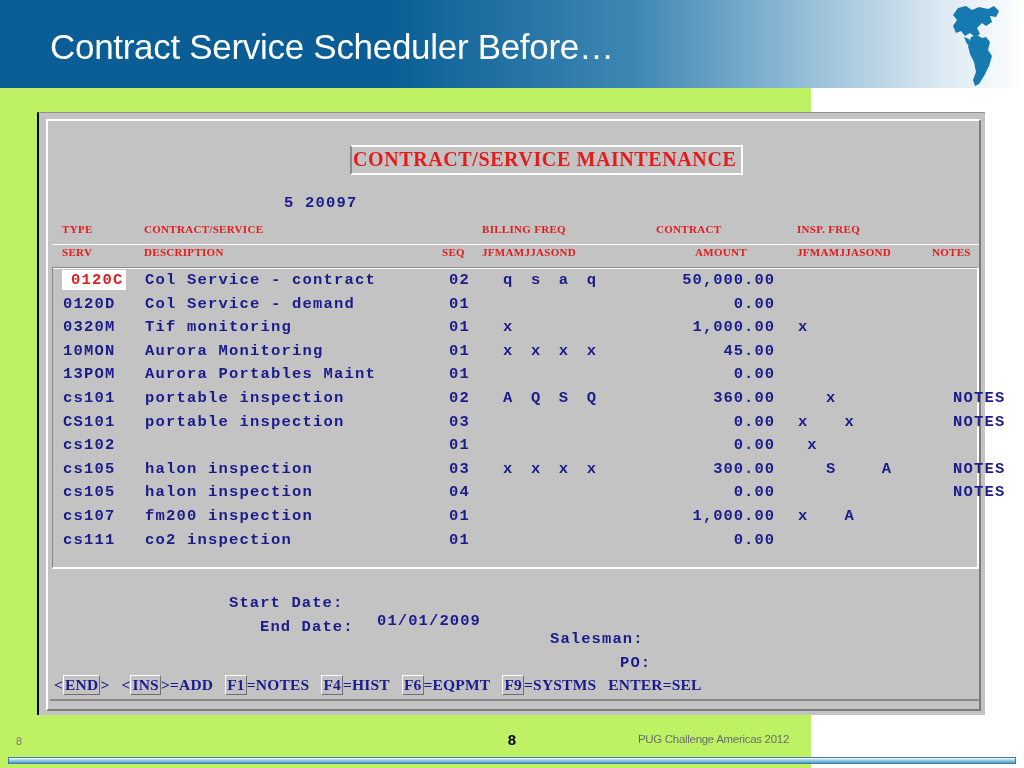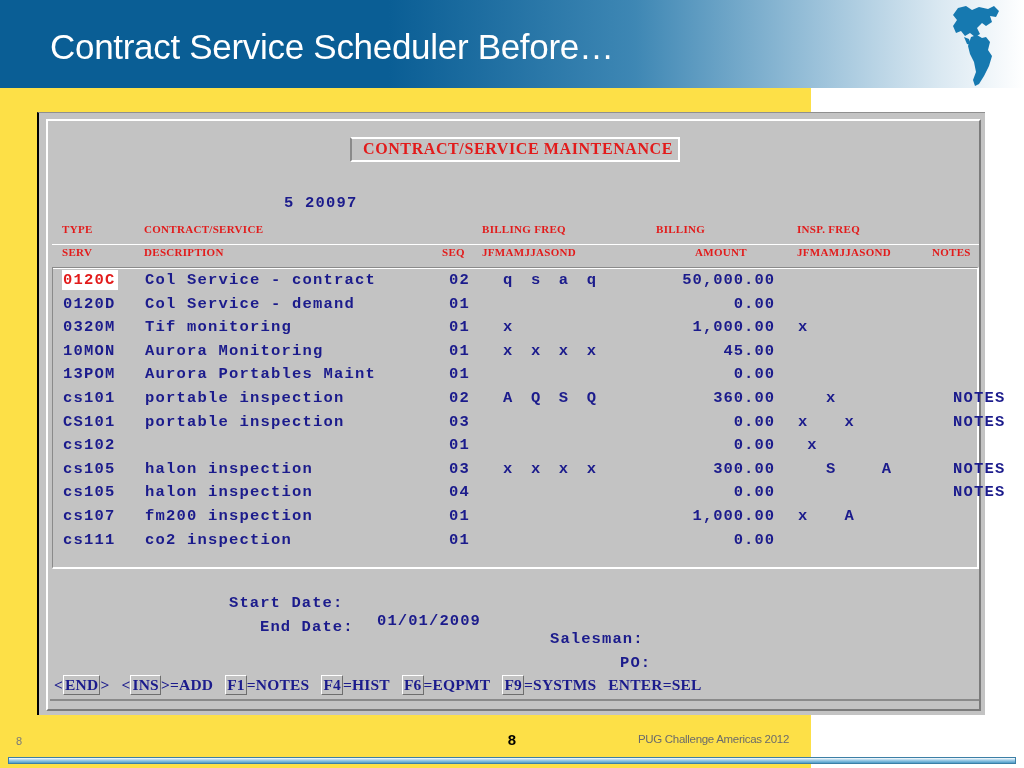--- a/index.html
+++ b/index.html
@@ -9,21 +9,21 @@
     height: 768px;
     overflow: hidden;
     background: #ffffff;
     font-family: "Liberation Sans", sans-serif;
   }
 
   #slide {
     position: relative;
     width: 811px;
     height: 768px;
-    background: #fde047;
+    background: #bef264;
   }
 
   
   .banner {
     position: absolute;
     left: 0; top: 0;
     width: 1024px; height: 88px;
     background: linear-gradient(to right,
         #0a5e95 0%, #0a5e95 38%, #3e87b4 62%, #9cc2da 80%, #dbe9f2 92%, #ffffff 100%);
   }
@@ -60,28 +60,28 @@
     background: #c3c3c3;
     border-top: 2px solid #ffffff;
     border-left: 2px solid #ffffff;
     border-right: 2px solid #7b7b7b;
     border-bottom: 2px solid #7b7b7b;
     box-sizing: border-box;
   }
 
   .screen-title {
     position: absolute;
-    left: 302px; top: 16px;
-    padding: 1px 5px 2px 11px;
+    left: 302px; top: 24px;
+    padding: 1px 5px 2px 1px;
     background: #c3c3c3;
     border: 2px solid #ffffff;
     border-left: 2px solid #8a8a8a;
     color: #e21b1b;
     font-weight: bold;
-    font-size: 16px;
+    font-size: 20px;
     letter-spacing: 0.6px;
     white-space: nowrap;
     font-family: "Liberation Serif", serif;
   }
 
   .cust-line {
     position: absolute;
     left: 0; top: 55px;
     width: 935px;
     color: #1b1b8c;
@@ -138,21 +138,21 @@
   .c-desc   { left: 92px; }
   .c-seq    { left: 396px; }
   .c-bfreq  { left: 430px; letter-spacing: 0; margin-left: 20px; }
   .c-amount { left: 600px; width: 122px; text-align: right; letter-spacing: 1.0px; }
   .c-ifreq  { left: 745px; letter-spacing: 0; }
   .c-notes  { left: 900px; }
 
   .row.selected .c-type {
     background: #ffffff;
     color: #e21b1b;
-    padding: 1px 2px 1px 1px;
+    padding: 1px 2px 1px 9px;
     margin-left: -1px;
     top: 1px;
   }
 
   
   .footer-fields {
     position: absolute;
     left: 0; top: 455px;
     width: 935px;
     color: #1b1b8c;
@@ -254,21 +254,21 @@
 
       <div class="cust-line">
         <span class="cust-acct">5 20097</span>
       </div>
 
       <div class="hdr-block">
         <div class="hdr-row hdr-row1">
           <span class="hdr-cell" style="left:10px">TYPE</span>
           <span class="hdr-cell" style="left:92px">CONTRACT/SERVICE</span>
           <span class="hdr-cell" style="left:430px">BILLING FREQ</span>
-          <span class="hdr-cell" style="left:604px">BILLING</span>
+          <span class="hdr-cell" style="left:604px">CONTRACT</span>
           <span class="hdr-cell" style="left:745px">INSP. FREQ</span>
         </div>
         <div class="hdr-row hdr-row2">
           <span class="hdr-cell" style="left:10px">SERV</span>
           <span class="hdr-cell" style="left:92px">DESCRIPTION</span>
           <span class="hdr-cell" style="left:390px">SEQ</span>
           <span class="hdr-cell" style="left:430px">JFMAMJJASOND</span>
           <span class="hdr-cell" style="left:643px">AMOUNT</span>
           <span class="hdr-cell" style="left:745px">JFMAMJJASOND</span>
           <span class="hdr-cell" style="left:880px">NOTES</span>

